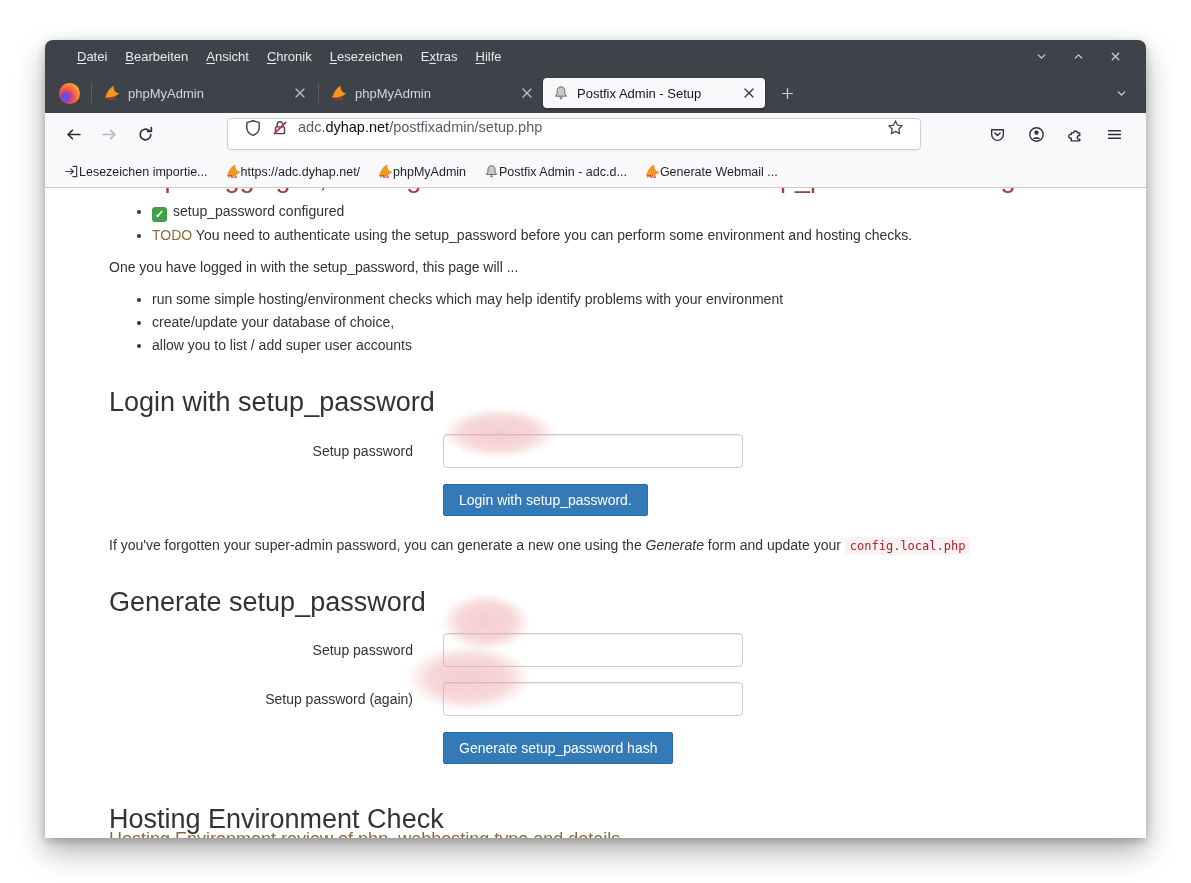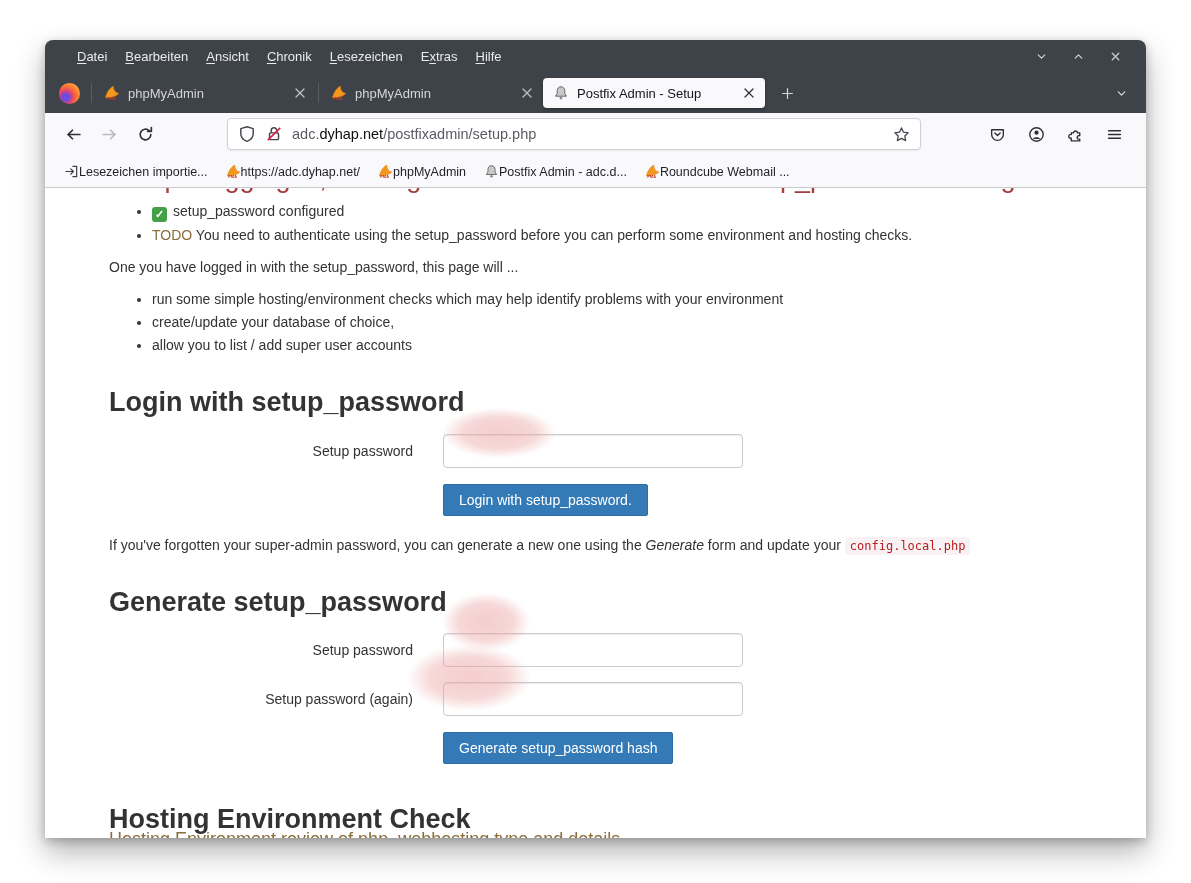--- a/index.html
+++ b/index.html
@@ -41,21 +41,21 @@
   .alltabs { margin-left:auto; color:#d4d5d9; padding:0 10px; }
   .alltabs svg { width:13px; height:13px; }
   
   .navbar { height:42px; background:#f9f9fb; display:flex; align-items:center;
             padding:0 16px 0 12px; flex:0 0 auto; }
   .nav-btn { width:32px; height:32px; display:flex; align-items:center; justify-content:center;
              color:#2f3037; border-radius:4px; margin-right:4px; }
   .nav-btn svg { width:17px; height:17px; }
   .nav-btn.disabled { color:#b8b8bf; }
   .urlbar { margin-left:62px; width:694px; height:32px; background:#fff; border:1px solid #cfcfd8;
-            border-radius:4px; display:flex; align-items:center; padding:0 10px;
+            border-radius:4px; display:flex; padding:0 16px;
             box-shadow:0 1px 2px rgba(0,0,0,.06); }
   .urlbar .uico { width:18px; height:18px; color:#45454e; margin-right:9px; flex:0 0 auto; }
   .url-text { font-size:14.5px; color:#5b5b66; white-space:nowrap; }
   .url-text .domain { color:#0c0c0d; }
   .url-star { margin-left:auto; color:#45454e; }
   .url-star svg { width:17px; height:17px; }
   .nav-right { margin-left:auto; display:flex; align-items:center; gap:7px; color:#2f3037; }
   .nav-right .nav-btn { margin:0; }
   
   .bookmarksbar { height:33px; background:#f9f9fb; border-bottom:1px solid #c9c9cf;
@@ -69,21 +69,21 @@
   .clip-top { height:9px; overflow:hidden; }
   .clip-top > div { font-size:27px; line-height:32px; margin-top:-26px; color:#a2403e; white-space:nowrap; }
   ul.checks { margin:4px 0 3px; padding-left:43px; }
   ul.checks li, ul.caps li { margin:3px 0; line-height:20px; }
   .check-badge { display:inline-block; width:15px; height:15px; background:#43a047; border-radius:3px;
                  color:#fff; font-size:11px; font-weight:bold; line-height:15px; text-align:center;
                  vertical-align:-2px; margin-right:6px; }
   .todo { color:#8a6d3b; }
   p.intro { margin:12px 0; }
   ul.caps { margin:12px 0 0; padding-left:43px; }
-  h1.section { font-size:27px; font-weight:700; color:#333; margin:28px 0 12px; }
+  h1.section { font-size:27px; font-weight:400; color:#333; margin:28px 0 12px; }
   .form-row { display:flex; align-items:center; margin-bottom:15px; }
   .form-label { width:304px; text-align:right; font-weight:normal; font-size:14px; color:#333; }
   .form-input { margin-left:30px; width:300px; height:34px; border:1px solid #ccc; border-radius:4px;
                 box-shadow:inset 0 1px 1px rgba(0,0,0,.075); padding:0 10px; font-size:14px;
                 font-family:"Liberation Sans",sans-serif; }
   .btn-row { margin:16px 0 16px 334px; }
   .btn { background:#337ab7; border:1px solid #2e6da4; color:#fff; font-size:14px;
          padding:7px 15px; border-radius:2px; font-family:"Liberation Sans",sans-serif; cursor:pointer; }
   .forgot { margin:19px 0 0; }
   .forgot em { font-style:italic; }
@@ -306,21 +306,21 @@
         </span>
       <span>Postfix Admin - adc.d...</span>
     </span>
     <span class="bm">
       <span class="bico">
           <svg viewBox="0 0 16 16">
             <path d="M1.5 12.5 C3.5 5.5 6.5 2.5 9.5 1.2 C9.3 5 11 7.4 14.8 8.6 C11.5 11.8 5.5 13.4 1.5 12.5 Z" fill="#f5971d" stroke="#d97c12" stroke-width="0.6"></path>
             <text x="2.4" y="15.3" font-size="4.2" font-weight="bold" fill="#c0392b">PMA</text>
           </svg>
         </span>
-      <span>Roundcube Webmail ...</span>
+      <span>Generate Webmail ...</span>
     </span>
   </div>
 
   <div class="content">
     <div class="content-inner">
 
       <div class="clip-top">
         <div>Setup - logging in, hosting environment checks and setup_password management</div>
       </div>
 

